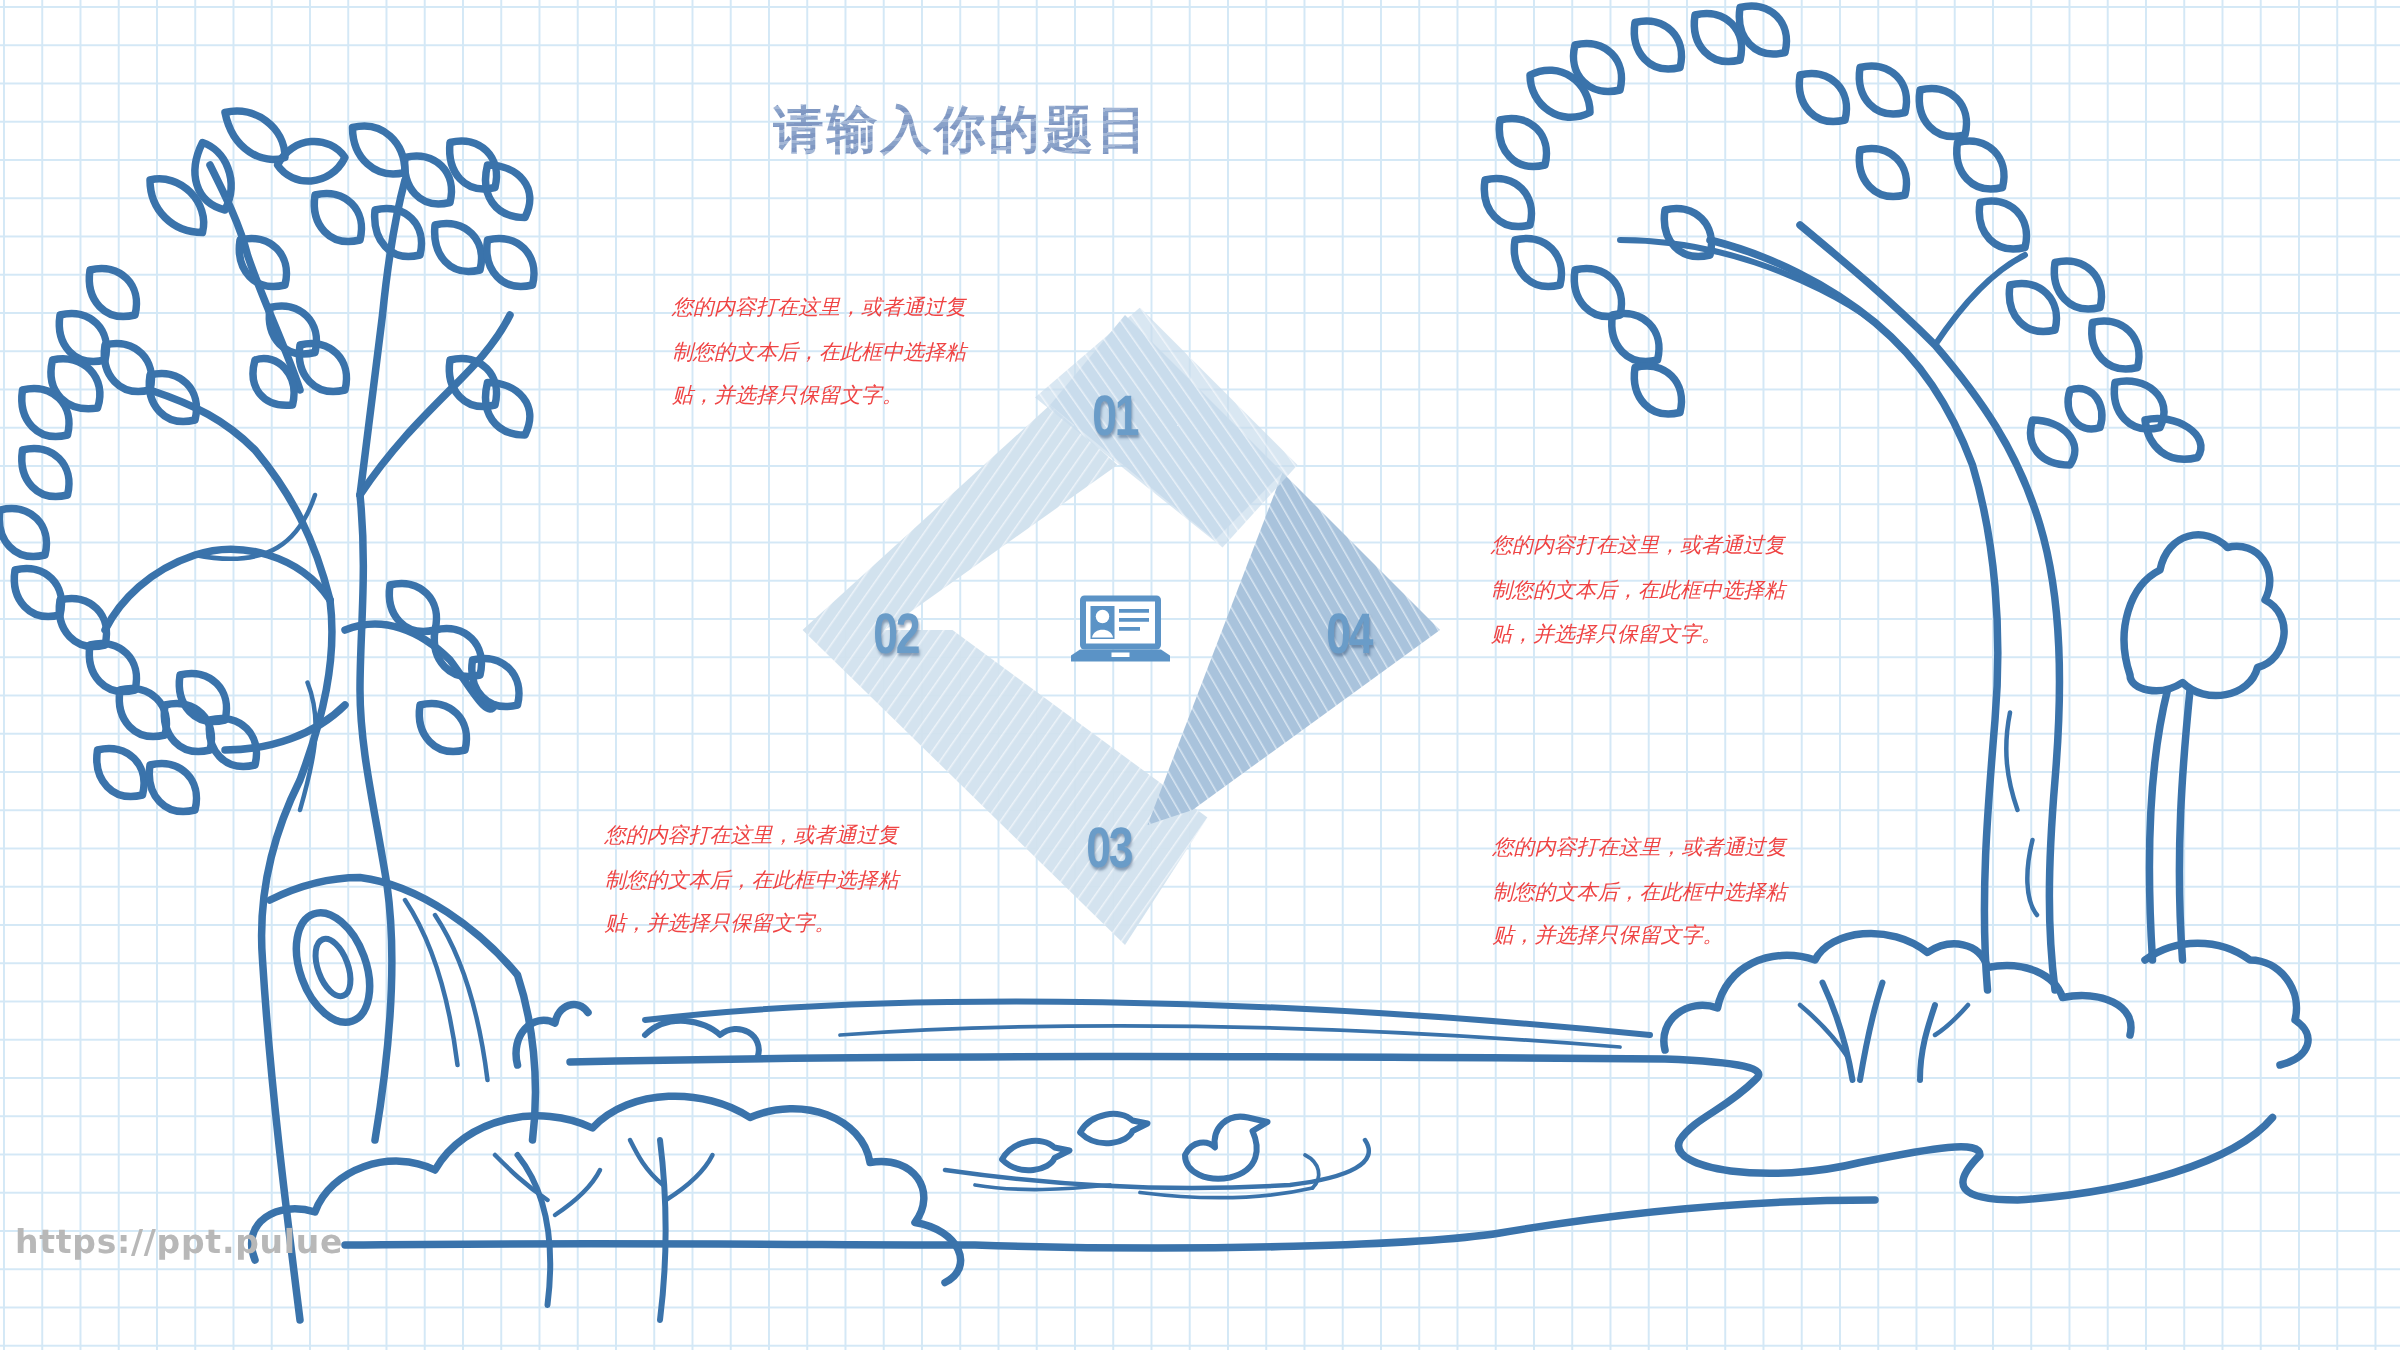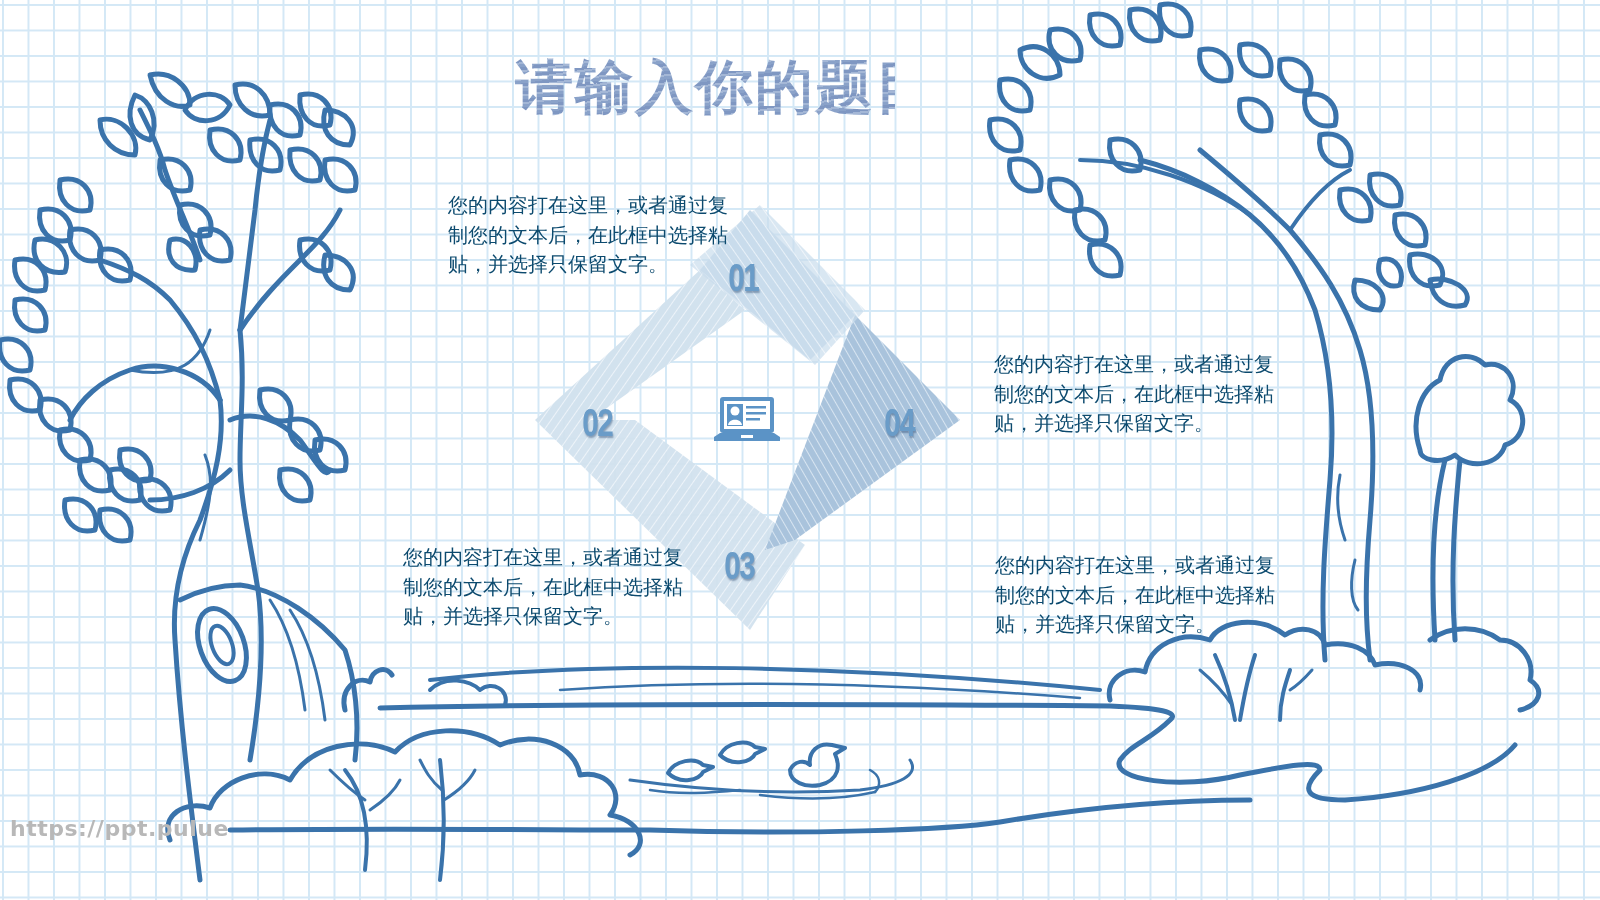--- a/index.html
+++ b/index.html
@@ -12,28 +12,29 @@
     background-size: 25.5px 25.5px;
     background-position: 2px 4px;
     font-family: "DejaVu Sans", "Liberation Sans", sans-serif;
   }
   .slide { position: absolute; inset: 0; }
   .art { position: absolute; left: 0; top: 0; width: 1600px; height: 900px; }
   .art path, .art ellipse, .art line, .art polyline { fill: none; stroke: #3a73ab; stroke-linecap: round; stroke-linejoin: round; }
 
   .title {
     position: absolute; left: 515px; top: 52px; width: 380px; height: 70px;
-    font-size: 58px; font-weight: bold; color: #8ea6cb; letter-spacing: 2px;
+    font-size: 34px; font-weight: bold; color: #8ea6cb; letter-spacing: 2px;
     white-space: nowrap; line-height: 70px;
     background: repeating-linear-gradient(172deg, #7f97c2 0 3px, #a4b7d6 3px 5px, #8aa2c9 5px 8px);
     -webkit-background-clip: text; background-clip: text; -webkit-text-fill-color: transparent;
   }
   .textblock {
-    position: absolute; width: 240px; font-size: 20px; line-height: 29.5px; color: #0c4a6e;
+    position: absolute; width: 240px; font-size: 14px; line-height: 29.5px; color: #ef4444;
     white-space: normal;
+    font-style: italic;
   }
   .textblock span { display: block; white-space: nowrap; }
 
   .diamond-wrap { position: absolute; left: 535px; top: 205px; width: 430px; height: 430px; }
   .num {
     position: absolute; font-family: "Liberation Sans", sans-serif; font-weight: bold;
     font-size: 38px; color: #6a9cc8; letter-spacing: -2px; transform: scaleX(0.78);
     text-shadow: 1px 2px 2px rgba(40,70,110,0.45);
     line-height: 40px;
   }

